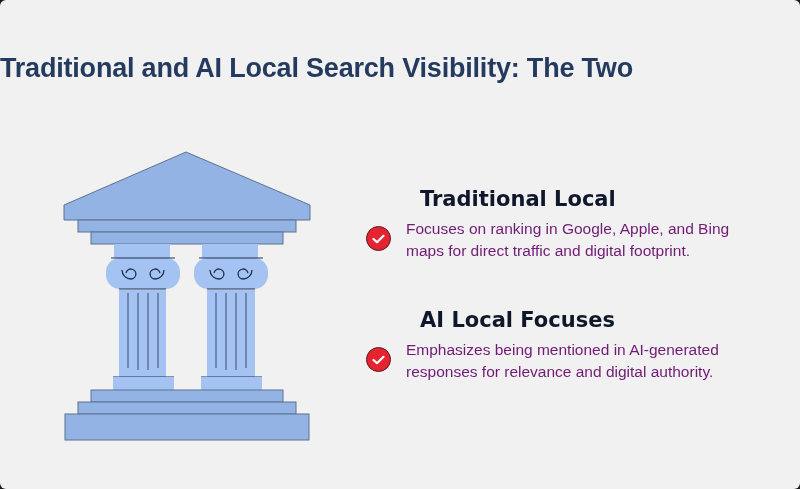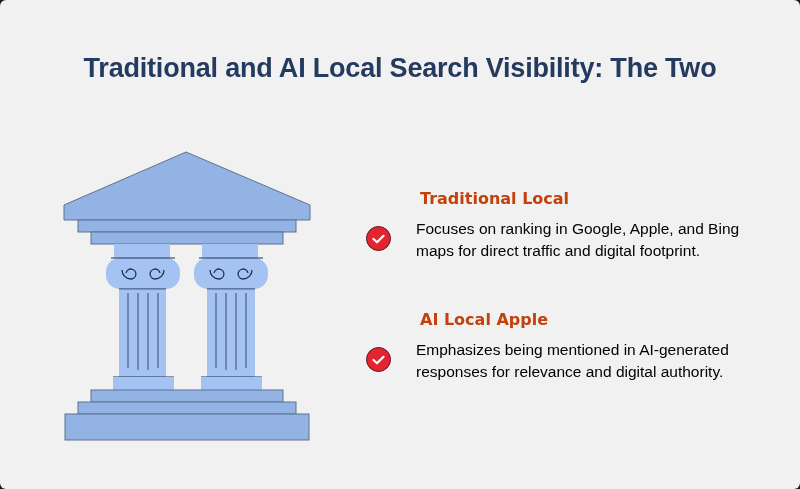--- a/index.html
+++ b/index.html
@@ -1,22 +1,22 @@
 <!DOCTYPE html>
 <html><head>
 <meta charset="utf-8">
 <style>
   html, body { margin:0; padding:0; background:#1a1a1a; }
   body { width:800px; height:489px; position:relative; overflow:hidden; font-family:"Liberation Sans", sans-serif; }
   .card { position:absolute; left:0; top:0; width:800px; height:489px; background:#f1f1f1; border-radius:6px; overflow:hidden; }
-  .title { position:absolute; left:0; top:50px; width:800px; text-align:center; color:#243a5e; font-family:"Liberation Sans", sans-serif; font-weight:700; font-size:27px; line-height:36px; letter-spacing:-0.2px; }
+  .title { position:absolute; left:0; top:50px; width:800px; text-align:left; color:#243a5e; font-family:"Liberation Sans", sans-serif; font-weight:700; font-size:27px; line-height:36px; letter-spacing:-0.2px; }
   .illustration { position:absolute; left:0; top:0; width:800px; height:489px; }
   .item { position:absolute; left:364px; width:400px; }
-  .item-heading { position:absolute; left:56px; top:0; color:#c2410c; font-family:"DejaVu Sans", sans-serif; font-weight:700; font-size:16px; line-height:26px; white-space:nowrap; }
-  .item-desc { position:absolute; left:52px; top:32px; width:330px; color:#000000; font-family:"Liberation Sans", sans-serif; font-size:15.5px; line-height:22px; }
+  .item-heading { position:absolute; left:56px; top:0; color:#0f172a; font-family:"DejaVu Sans", sans-serif; font-weight:700; font-size:21px; line-height:26px; white-space:nowrap; }
+  .item-desc { position:absolute; left:42px; top:32px; width:330px; color:#701a75; font-family:"Liberation Sans", sans-serif; font-size:15.5px; line-height:22px; }
   .check { position:absolute; left:2px; top:40px; width:25px; height:25px; border-radius:50%; background:#e42431; border:1px solid #5a1a1f; box-sizing:border-box; display:flex; align-items:center; justify-content:center; }
 </style>
 </head>
 <body>
 
 <div class="card">
 
   <div class="title">
     <div>Traditional and AI Local Search Visibility: The Two</div>
   </div>
@@ -81,17 +81,17 @@
     <div class="item-heading">Traditional Local</div>
     <div class="item-desc">Focuses on ranking in Google, Apple, and Bing maps for direct traffic and digital footprint.</div>
   </div>
 
   <div class="item" style="top:307px;">
     <div class="check">
       <svg width="13" height="10" viewBox="0 0 13 10">
           <path d="M1.5 5 L5 8.2 L11.5 1.8" fill="none" stroke="#ffffff" stroke-width="2.2" stroke-linecap="round" stroke-linejoin="round"></path>
         </svg>
     </div>
-    <div class="item-heading">AI Local Apple</div>
+    <div class="item-heading">AI Local Focuses</div>
     <div class="item-desc">Emphasizes being mentioned in AI-generated responses for relevance and digital authority.</div>
   </div>
 
 </div>
 
 </body></html>

